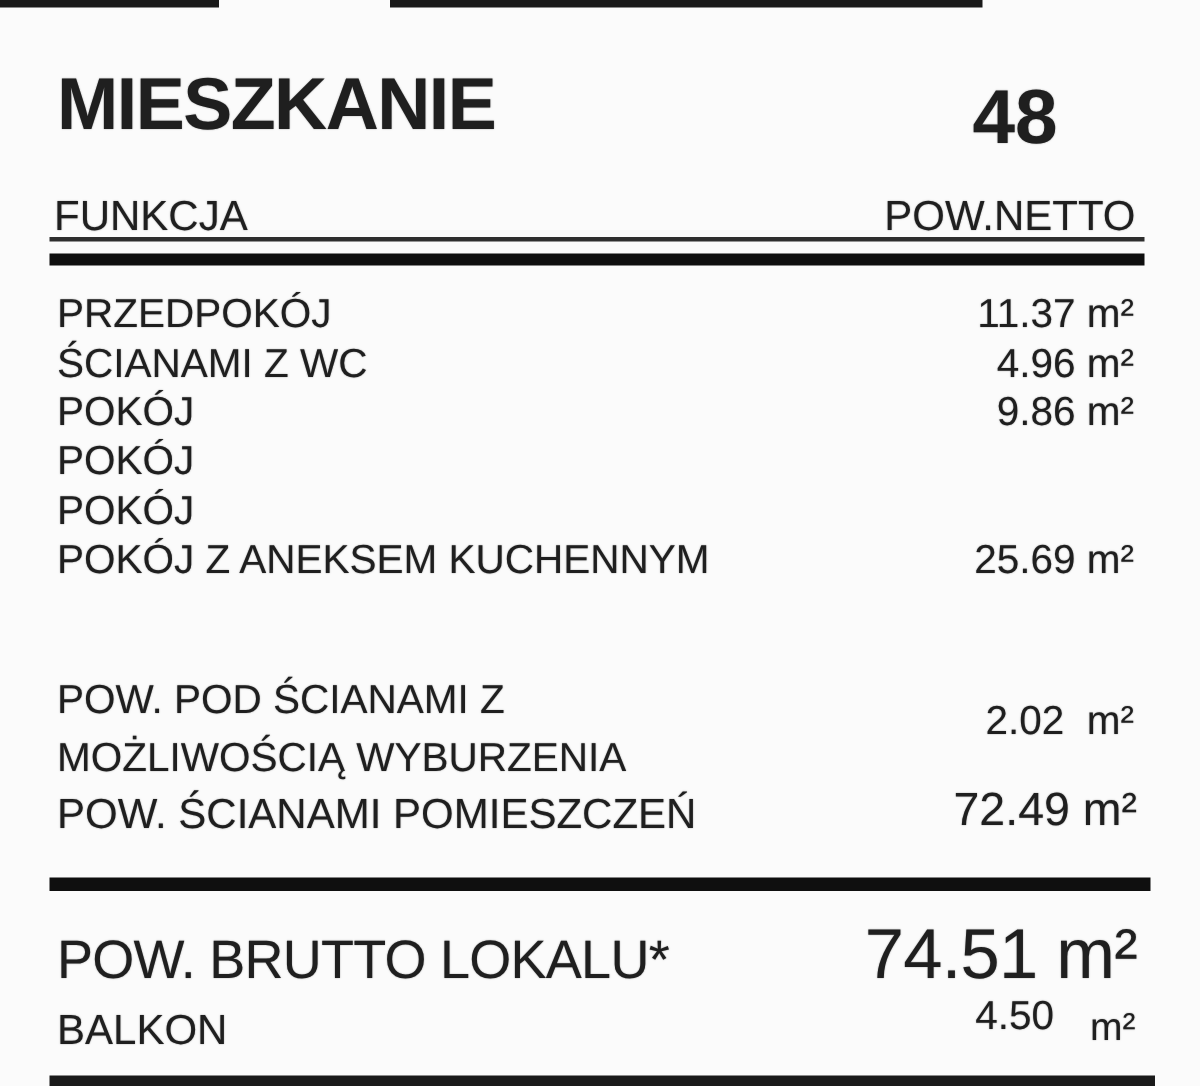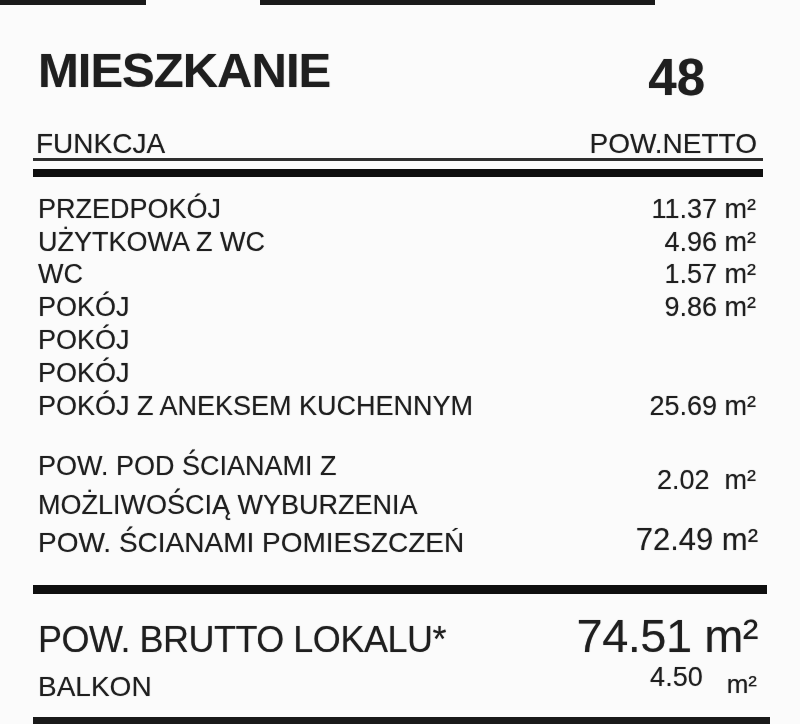--- a/index.html
+++ b/index.html
@@ -89,26 +89,22 @@
 
   <div class="line" id="line-thin"></div>
   <div class="line" id="line-thick-1"></div>
 
   <div id="rooms">
     <div class="room-row">
       <span class="room-label">PRZEDPOKÓJ</span>
       <span class="room-area">11.37 m²</span>
     </div>
     <div class="room-row">
-      <span class="room-label">UŻYTKOWA Z WC</span>
+      <span class="room-label">ŚCIANAMI Z WC</span>
       <span class="room-area">4.96 m²</span>
-    </div>
-    <div class="room-row">
-      <span class="room-label">WC</span>
-      <span class="room-area">1.57 m²</span>
     </div>
     <div class="room-row">
       <span class="room-label">POKÓJ</span>
       <span class="room-area">9.86 m²</span>
     </div>
     <div class="room-row">
       <span class="room-label">POKÓJ</span>
     </div>
     <div class="room-row">
       <span class="room-label">POKÓJ</span>

